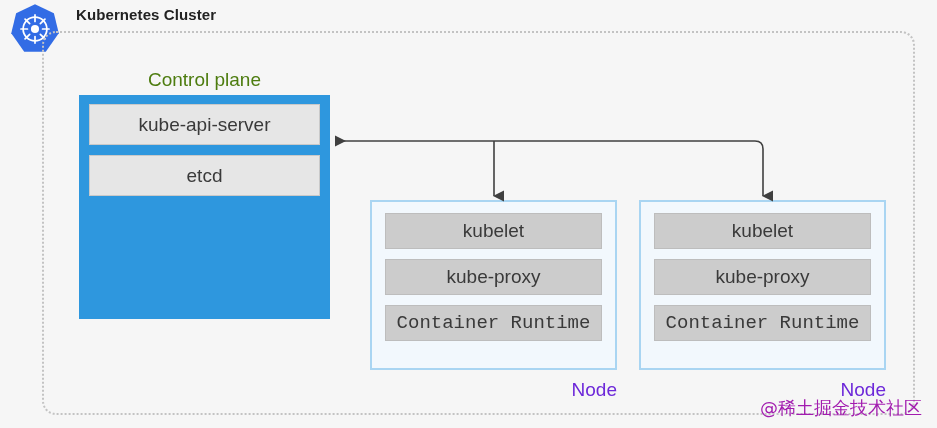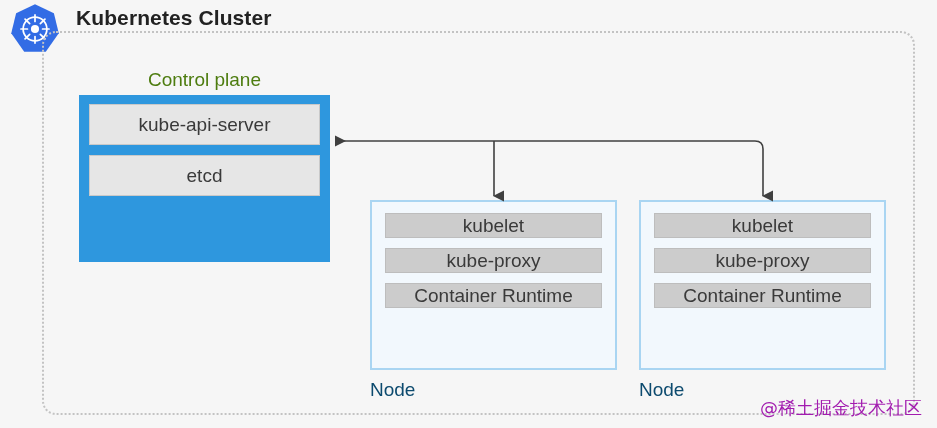--- a/index.html
+++ b/index.html
@@ -28,21 +28,21 @@
     position: absolute;
     left: 8px;
     top: 2px;
     width: 54px;
     height: 54px;
   }
   .cluster-title {
     position: absolute;
     left: 76px;
     top: 6px;
-    font-size: 21px;
+    font-size: 15px;
     font-weight: bold;
     color: #222222;
     letter-spacing: 0.1px;
     white-space: nowrap;
   }
 
   
   .cluster-boundary {
     position: absolute;
     left: 42px;
@@ -63,21 +63,21 @@
     width: 251px;
     text-align: center;
     font-size: 19px;
     color: #4d7c0f;
   }
   .control-plane-box {
     position: absolute;
     left: 79px;
     top: 95px;
     width: 251px;
-    height: 167px;
+    height: 224px;
     background: #2e97de;
     box-sizing: border-box;
     padding: 9px 10px;
   }
   .cp-item {
     height: 41px;
     background: #e6e6e6;
     border: 1px solid #c9c9c9;
     box-sizing: border-box;
     margin-bottom: 10px;
@@ -97,40 +97,40 @@
     height: 170px;
     background: #f2f8fd;
     border: 2px solid #a9d5f2;
     box-sizing: border-box;
     padding: 11px 13px;
   }
   .node-left  { left: 370px; }
   .node-right { left: 639px; }
 
   .node-item {
-    height: 25px;
+    height: 36px;
     background: #cccccc;
     border: 1px solid #bdbdbd;
     box-sizing: border-box;
     margin-bottom: 10px;
     display: flex;
     align-items: center;
     justify-content: center;
     font-size: 19px;
     color: #3a3a3a;
   }
-  .node-item:last-child { margin-bottom: 8px; }
+  .node-item:last-child { margin-bottom: 8px; font-family: Liberation Mono, monospace; }
 
   .node-label {
     position: absolute;
     top: 379px;
     width: 247px;
-    text-align: left;
-    font-size: 19px;
-    color: #0c4a6e;
+    text-align: right;
+    font-size: 19px;
+    color: #6d28d9;
   }
   .node-label-left  { left: 370px; }
   .node-label-right { left: 639px; }
 
   
   .connectors {
     position: absolute;
     left: 0; top: 0;
     width: 937px;
     height: 428px;

